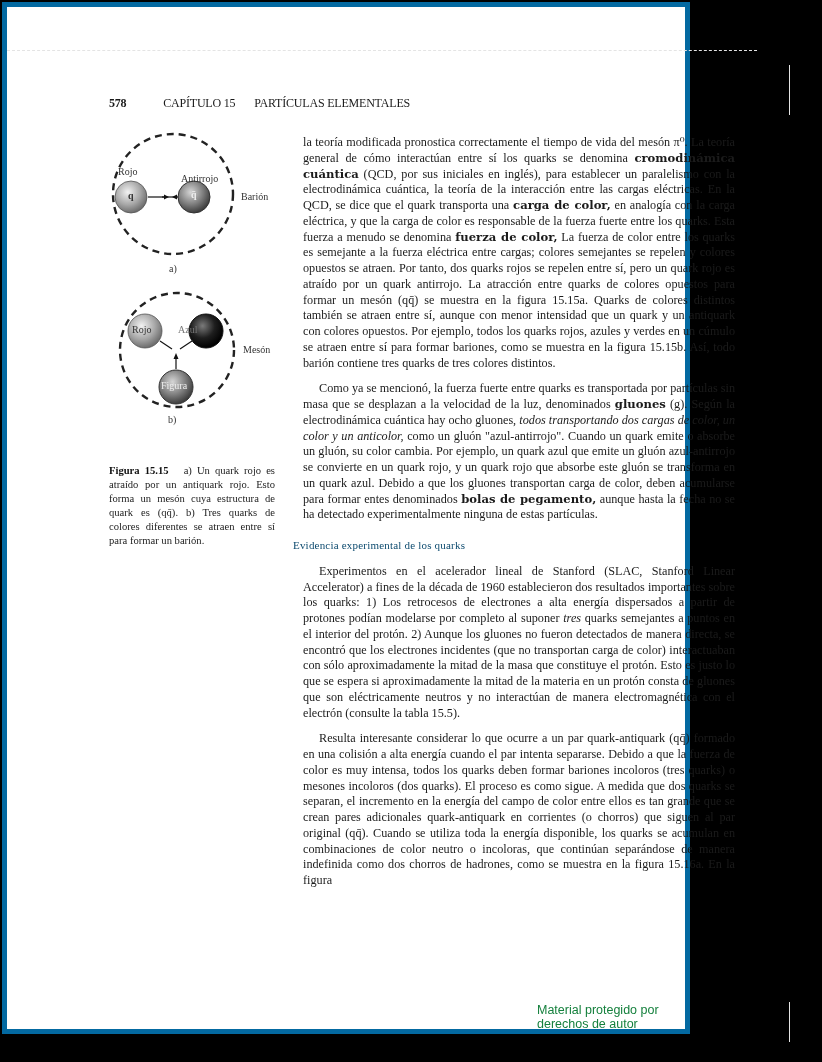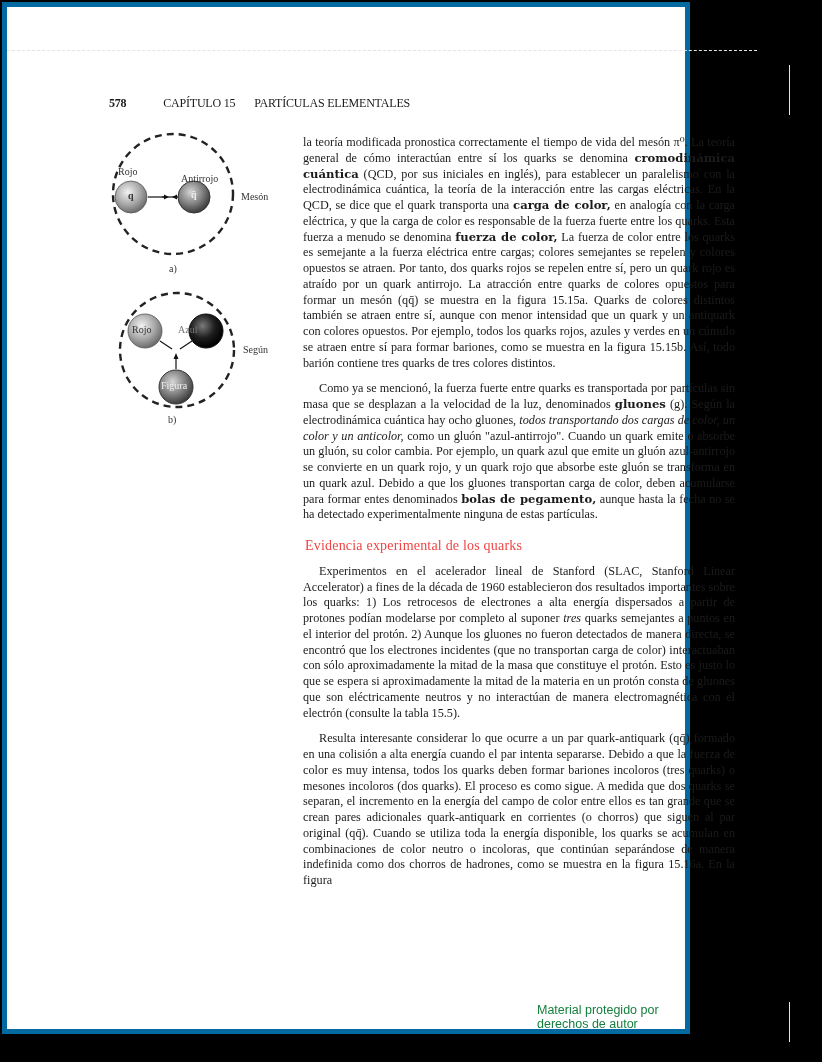--- a/index.html
+++ b/index.html
@@ -32,21 +32,21 @@
   .caption b { color:#111; }
 
   .maincol {
     position:absolute; left:286px; top:118px; width:452px;
     font-size:12.2px; line-height:15.75px; text-align:justify; color:#1b1b1b;
   }
   .maincol p { margin:10px; }
   .maincol p.ind { text-indent:16px; }
   .maincol b.kw { font-family:"DejaVu Serif",serif; font-weight:bold; font-size:11.6px; }
   .section-title {
-    font-size:14px; color:#ef4444; margin:15px 0 6px 12px; letter-spacing:0.2px;
+    font-size:11px; color:#0c4a6e; margin:15px 0 6px 0; letter-spacing:0.2px;
   }
   .watermark {
     position:absolute; left:530px; top:996px; font-family:"Liberation Sans",sans-serif;
     font-size:12.5px; color:#15803d;
   }
 </style>
 </head>
 <body>
 
 <div class="page">
@@ -94,30 +94,34 @@
       <circle cx="74" cy="270" r="17" fill="url(#gMid)" stroke="#333" stroke-width="1"></circle>
       <line x1="58" y1="224" x2="70" y2="232" stroke="#111" stroke-width="1.2"></line>
       <line x1="90" y1="224" x2="78" y2="232" stroke="#111" stroke-width="1.2"></line>
       <line x1="74" y1="252" x2="74" y2="240" stroke="#111" stroke-width="1.2"></line>
       <polygon points="74,236 71.5,242 76.5,242" fill="#111"></polygon>
     </svg>
     <span class="fig-lbl" style="left:16px;top:49px">Rojo</span>
     <span class="fig-lbl" style="left:79px;top:56px">Antirrojo</span>
     <span class="fig-lbl" style="left:26px;top:73px;font-weight:bold">q</span>
     <span class="fig-lbl" style="left:89px;top:72px;font-weight:bold;color:#eee">q̄</span>
-    <span class="fig-lbl" style="left:139px;top:74px">Mesón</span>
+    <span class="fig-lbl" style="left:139px;top:74px">Barión</span>
     <span class="fig-lbl" style="left:67px;top:146px">a)</span>
 
     <span class="fig-lbl" style="left:30px;top:207px">Rojo</span>
     <span class="fig-lbl" style="left:76px;top:207px;color:#777">Azul</span>
     <span class="fig-lbl" style="left:59px;top:263px;color:#eee">Figura</span>
-    <span class="fig-lbl" style="left:141px;top:227px">Según</span>
+    <span class="fig-lbl" style="left:141px;top:227px">Mesón</span>
     <span class="fig-lbl" style="left:66px;top:297px">b)</span>
   </div>
 
+  <div class="caption">
+    <b>Figura 15.15</b>&nbsp;&nbsp;
+    <span>a) Un quark rojo es atraído por un antiquark rojo. Esto forma un mesón cuya estructura de quark es (qq̄). b) Tres quarks de colores diferentes se atraen entre sí para formar un barión.</span>
+  </div>
 
   <div class="maincol">
     <p>
       <span>la teoría modificada pronostica correctamente el tiempo de vida del mesón π⁰. La teoría general de cómo interactúan entre sí los quarks se denomina </span><b class="kw">cromodinámica cuántica</b><span> (QCD, por sus iniciales en inglés), para establecer un paralelismo con la electrodinámica cuántica, la teoría de la interacción entre las cargas eléctricas. En la QCD, se dice que el quark transporta una </span><b class="kw">carga de color,</b><span> en analogía con la carga eléctrica, y que la carga de color es responsable de la fuerza fuerte entre los quarks. Esta fuerza a menudo se denomina </span><b class="kw">fuerza de color,</b><span> La fuerza de color entre los quarks es semejante a la fuerza eléctrica entre cargas; colores semejantes se repelen y colores opuestos se atraen. Por tanto, dos quarks rojos se repelen entre sí, pero un quark rojo es atraído por un quark antirrojo. La atracción entre quarks de colores opuestos para formar un mesón (qq̄) se muestra en la figura 15.15a. Quarks de colores distintos también se atraen entre sí, aunque con menor intensidad que un quark y un antiquark con colores opuestos. Por ejemplo, todos los quarks rojos, azules y verdes en un cúmulo se atraen entre sí para formar bariones, como se muestra en la figura 15.15b. Así, todo barión contiene tres quarks de tres colores distintos.</span>
     </p>
     <p class="ind">
       <span>Como ya se mencionó, la fuerza fuerte entre quarks es transportada por partículas sin masa que se desplazan a la velocidad de la luz, denominados </span><b class="kw">gluones</b><span> (g). Según la electrodinámica cuántica hay ocho gluones, </span><i>todos transportando dos cargas de color, un color y un anticolor,</i><span> como un gluón "azul-antirrojo". Cuando un quark emite o absorbe un gluón, su color cambia. Por ejemplo, un quark azul que emite un gluón azul-antirrojo se convierte en un quark rojo, y un quark rojo que absorbe este gluón se transforma en un quark azul. Debido a que los gluones transportan carga de color, deben acumularse para formar entes denominados </span><b class="kw">bolas de pegamento,</b><span> aunque hasta la fecha no se ha detectado experimentalmente ninguna de estas partículas.</span>
     </p>
     <div class="section-title">Evidencia experimental de los quarks</div>
     <p class="ind">

